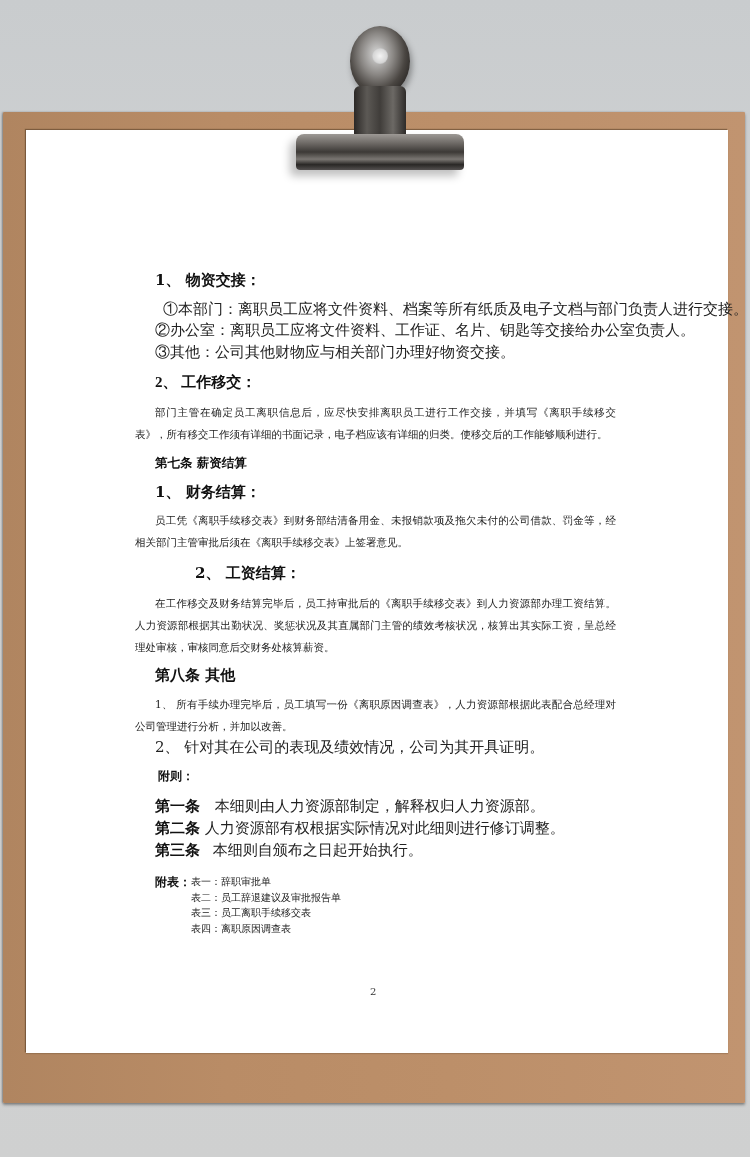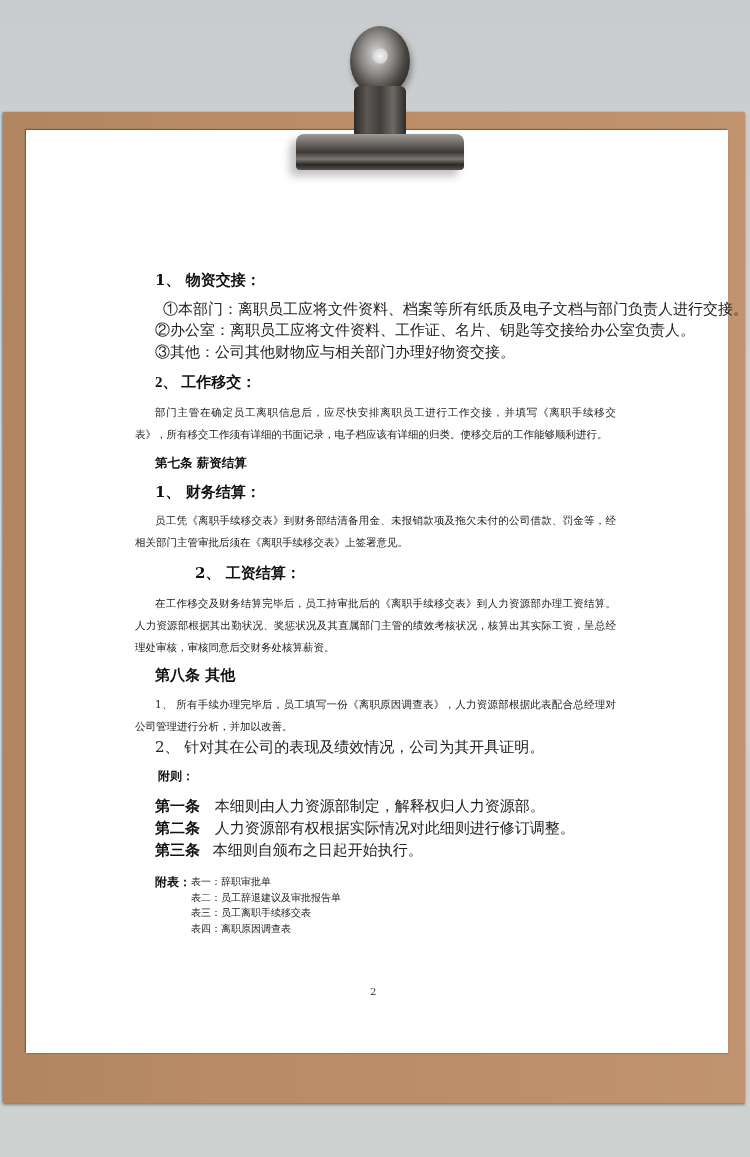--- a/index.html
+++ b/index.html
@@ -83,21 +83,21 @@
 <div class="txt" style="left:155px; top:737px;">2、  针对其在公司的表现及绩效情况，公司为其开具证明。</div>
 
 <div class="txt h" style="left:158px; top:766px; font-size:12px;">附则：</div>
 
 <div class="txt" style="left:155px; top:796px;">
   <span class="h">第一条</span>
   <span style="margin-left:10px;">本细则由人力资源部制定，解释权归人力资源部。</span>
 </div>
 <div class="txt" style="left:155px; top:818px;">
   <span class="h">第二条</span>
-  <span style="margin-left:10px;">人力资源部有权根据实际情况对此细则进行修订调整。</span>
+  <span style="">人力资源部有权根据实际情况对此细则进行修订调整。</span>
 </div>
 <div class="txt" style="left:155px; top:840px;">
   <span class="h">第三条</span>
   <span style="margin-left:8px;">本细则自颁布之日起开始执行。</span>
 </div>
 
 <div class="txt h" style="left:155px; top:872px; font-size:12px;">附表：</div>
 <div class="annex-list">
   <div>表一：辞职审批单</div>
   <div>表二：员工辞退建议及审批报告单</div>

